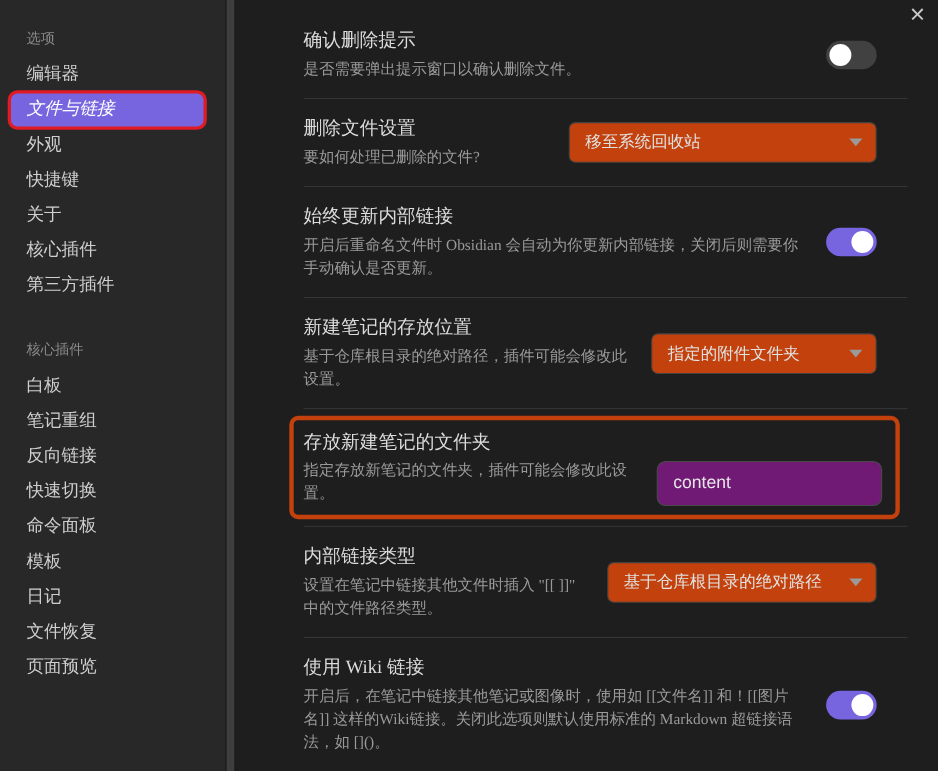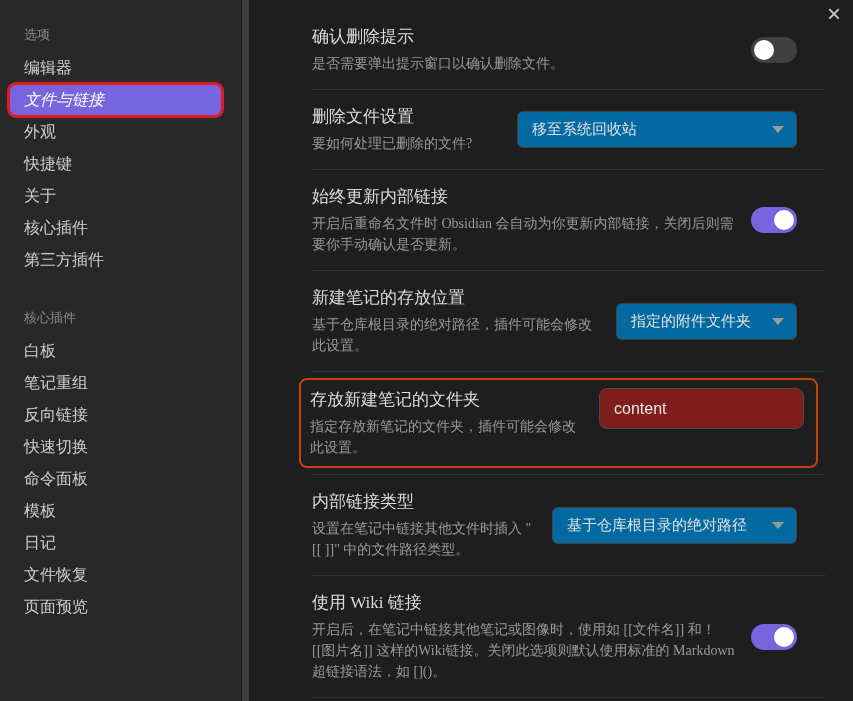--- a/index.html
+++ b/index.html
@@ -6,21 +6,21 @@
   html,body { width:853px; height:701px; overflow:hidden; }
   body {
     background:#1e1e1e;
     font-family:"Liberation Sans","DejaVu Sans",sans-serif;
     color:#dadada;
     display:flex;
   }
 
   
   .sidebar {
-    width:241px; flex-shrink:0;
+    width:205px; flex-shrink:0;
     background:#282828;
     padding-top:26px;
   }
   .nav-section + .nav-section { margin-top:34px; }
   .nav-header {
     font-size:13px; color:#8a8a8a;
     padding:0 0 7px 24px;
   }
   .nav-item {
     font-size:16px; color:#cfcfcf;
@@ -71,53 +71,53 @@
   .toggle.on  { background:#7665df; }
   .toggle .knob {
     width:20px; height:20px; border-radius:50%;
     background:#ffffff; position:absolute; top:3px;
   }
   .toggle.off .knob { left:3px; }
   .toggle.on  .knob { right:3px; }
 
   
   .dropdown {
-    background:#0369a1; border:1px solid #424242; border-radius:6px;
+    background:#c2410c; border:1px solid #424242; border-radius:6px;
     height:37px; flex-shrink:0; margin-right:28px;
     display:flex; align-items:center; justify-content:space-between;
     padding:0 12px 0 14px;
     font-size:15px; color:#e2e2e2;
     cursor:pointer; white-space:nowrap;
   }
   .dd-w1 { width:280px; }
-  .dd-w2 { width:181px;text-align:right; }
+  .dd-w2 { width:205px;text-align:right; }
   .dd-w3 { width:245px; }
   .caret {
     width:0; height:0; flex-shrink:0;
     border-left:6px solid transparent;
     border-right:6px solid transparent;
     border-top:7px solid #9a9a9a;
     margin-left:12px;
   }
 
   
   .text-input {
     width:205px; height:41px; flex-shrink:0;
-    background:#7f1d1d; border:1px solid #4a4a4a; border-radius:8px;
+    background:#701a75; border:1px solid #4a4a4a; border-radius:8px;
     color:#e6e6e6; font-size:16px; padding:0 14px;
     font-family:"Liberation Sans","DejaVu Sans",sans-serif;
     outline:none;
   }
 
   
   .setting-row.highlight { padding:6px 0; }
   .annotated-box {
     flex:1;
-    display:flex; align-items:flex-start; gap:16px;
-    border:2px solid #c2410c; border-radius:8px;
+    display:flex; align-items:flex-end; gap:16px;
+    border:4px solid #c2410c; border-radius:8px;
     padding:8px 0 8px 9px;
     margin-left:-13px; margin-right:7px;
   }
   .annotated-box .text-input { margin-right:12px; }
 </style>
 </head>
 <body>
 
 <nav class="sidebar">
   <div class="nav-section">

